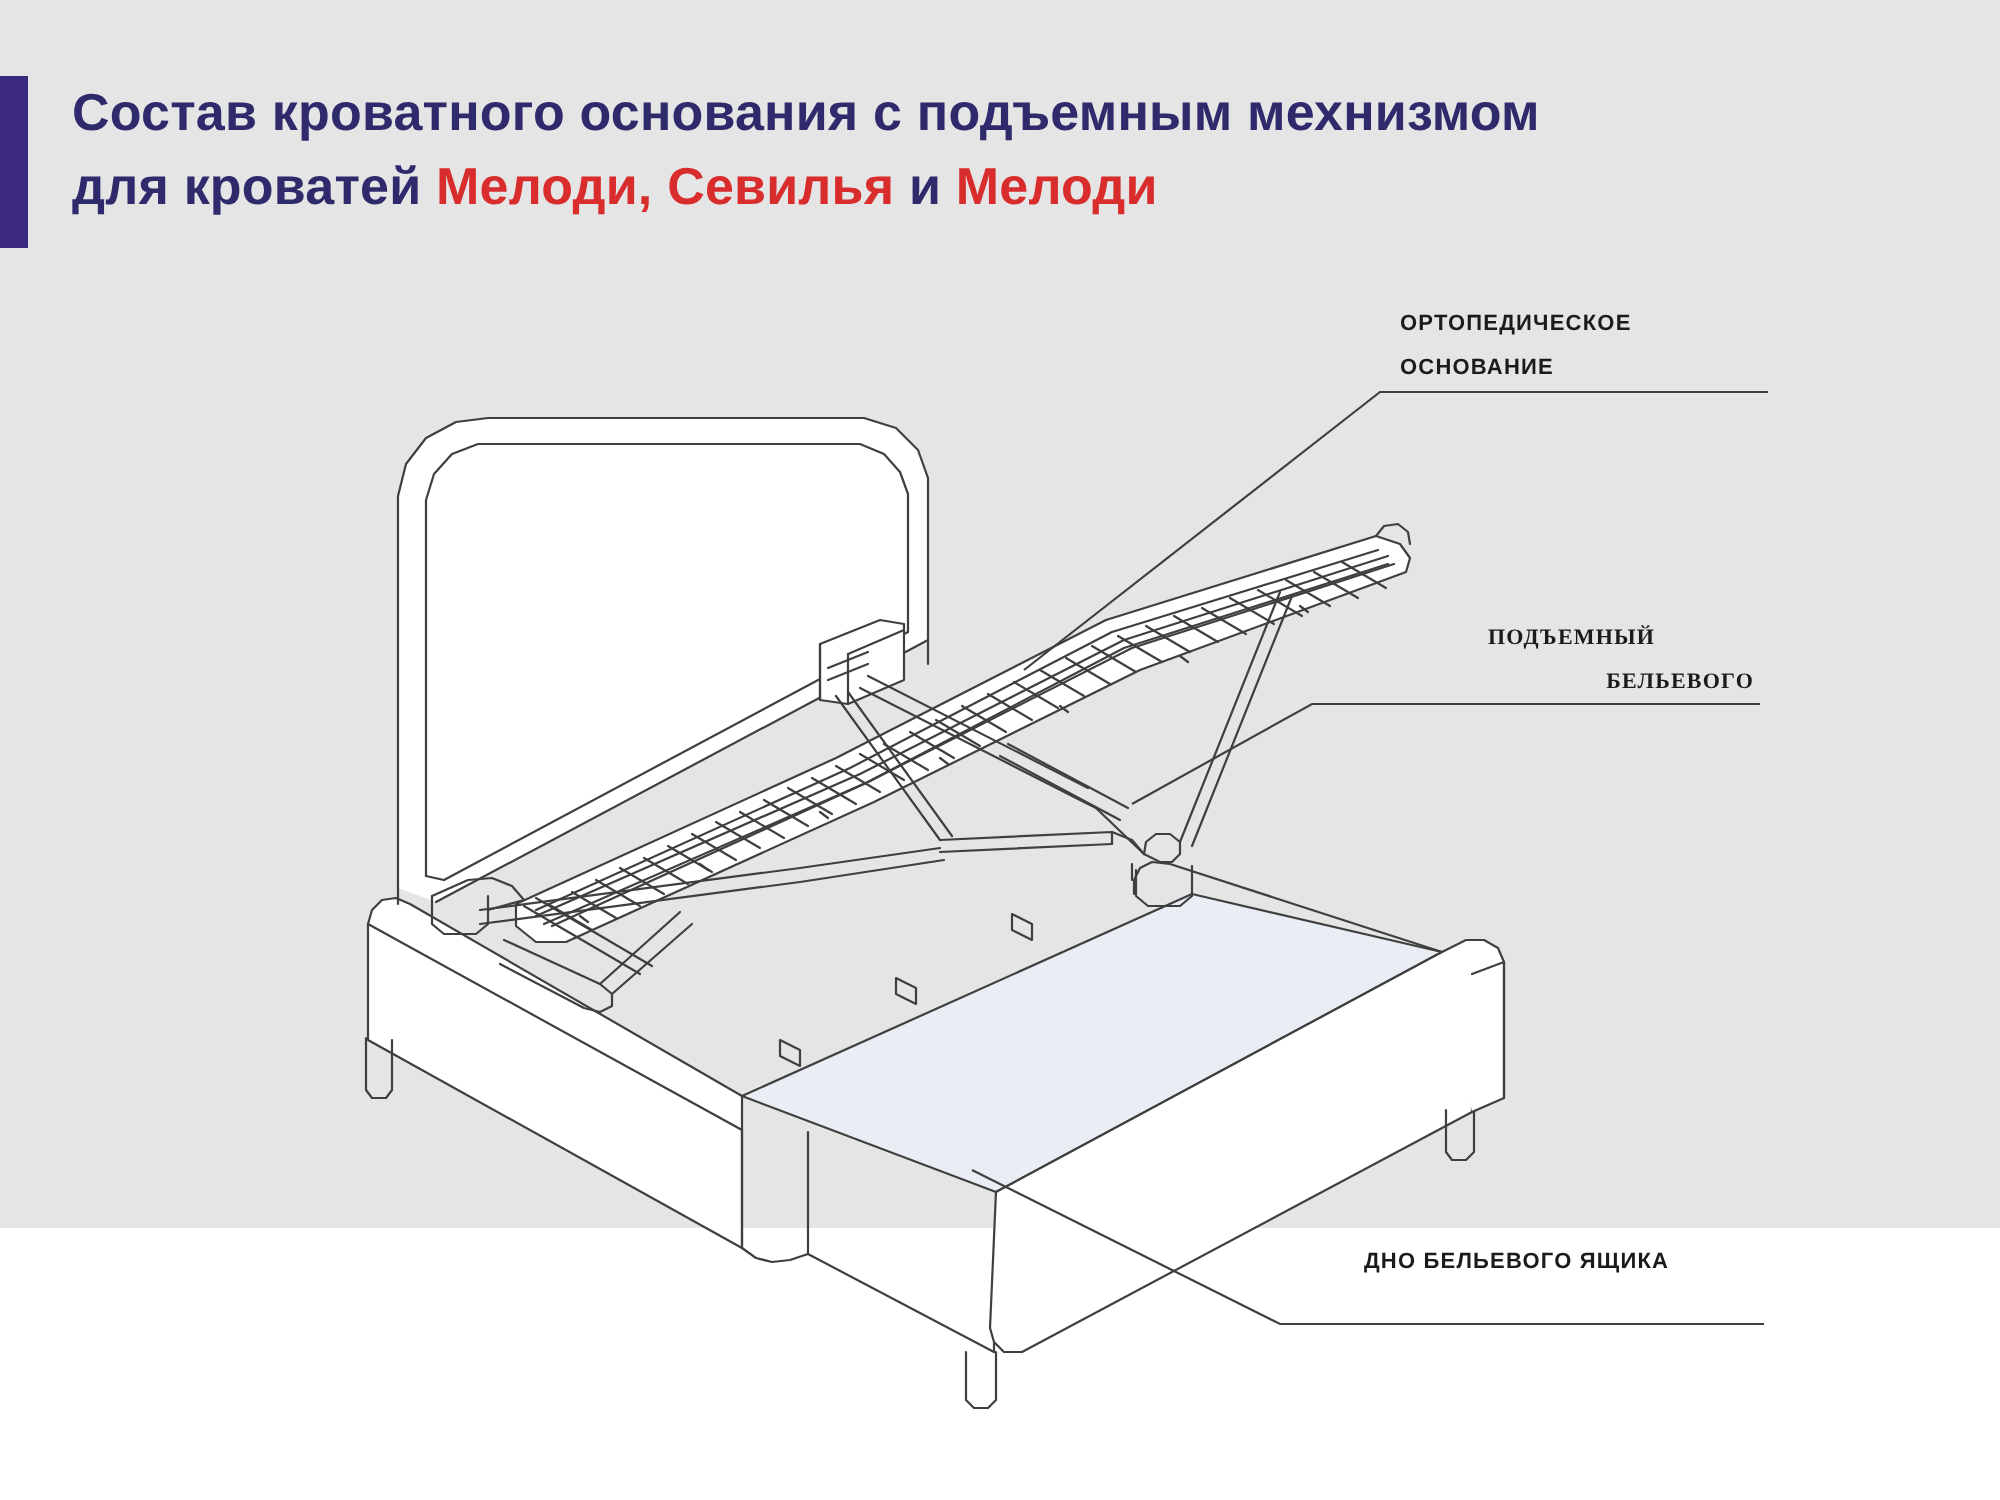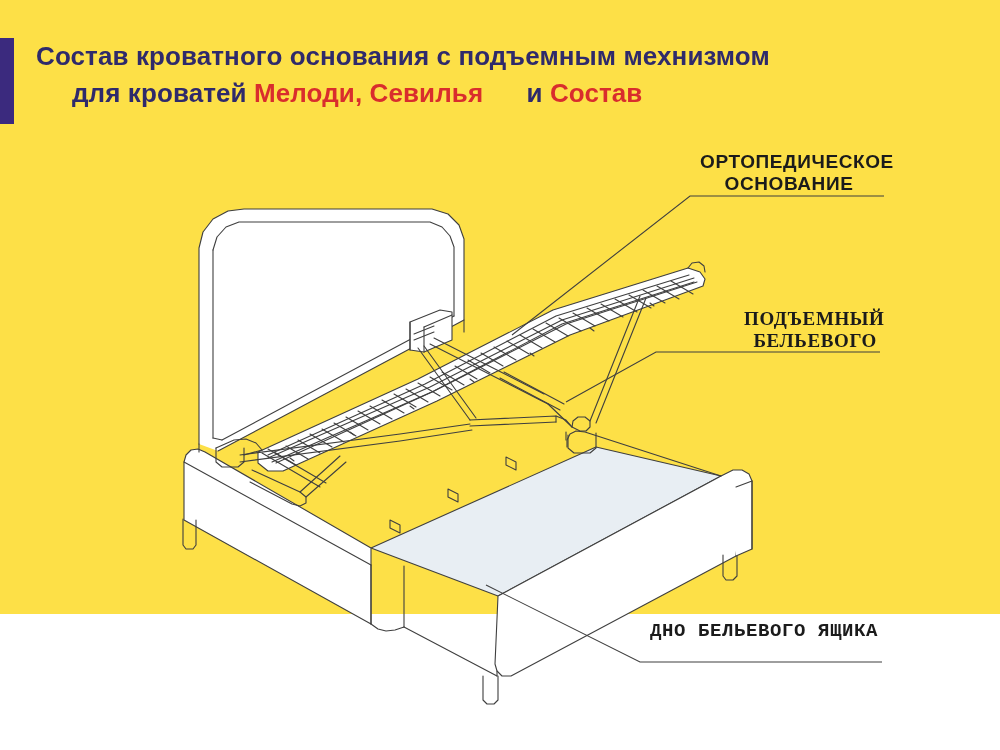--- a/index.html
+++ b/index.html
@@ -10,21 +10,21 @@
     width: 1000px;
     height: 750px;
     background: #ffffff;
     font-family: "Liberation Sans", sans-serif;
     overflow: hidden;
   }
   .page {
     position: relative;
     width: 1000px;
     height: 614px;
-    background: #fde047;
+    background: #e5e5e5;
   }
 
   
   .header {
     position: absolute;
     left: 0;
     top: 38px;
     width: 1000px;
     height: 86px;
   }
@@ -48,78 +48,76 @@
     color: #2f2a6b;
     line-height: 37px;
     letter-spacing: 0.1px;
     white-space: nowrap;
   }
   .title-line .red {
     color: #d92d2d;
   }
   .title-line .dark {
     color: #2f2a6b;
-    margin-left: 36px;
   }
 
   
   .drawing {
     position: absolute;
     left: 0;
     top: 0;
     width: 1000px;
     height: 750px;
   }
 
   
   .callout {
     position: absolute;
     color: #1b1b1b;
-    font-size: 19px;
+    font-size: 11px;
     font-weight: bold;
     letter-spacing: 0.6px;
     line-height: 22px;
     white-space: nowrap;
   }
   .callout .l2 { display: block; }
 
   #callout-ortho {
     left: 700px;
     top: 151px;
     text-align: left;
   }
-  #callout-ortho .l2 { text-align: center; width: 178px; }
+  #callout-ortho .l2 { text-align: left; width: 178px; }
 
   #callout-lift {
     left: 744px;
     top: 308px;
     text-align: left;
     font-family: Liberation Serif, serif;
   }
   #callout-lift .l2 { text-align: right; width: 133px; }
 
   #callout-bottom {
-    left: 650px;
+    left: 682px;
     top: 620px;
     text-align: left;
-    font-family: Liberation Mono, monospace;
   }
   #callout-bottom .l2 { text-align: right; width: 223px; }
 </style>
 </head>
 <body>
 
 <div class="page">
 
   <div class="header">
     <div class="accent-bar"></div>
     <div class="title-block">
       <div class="title-line">Состав кроватного основания с подъемным мехнизмом</div>
       <div class="title-line">
-        <span class="dark">для кроватей </span><span class="red">Мелоди,</span><span class="red"> Севилья</span><span class="dark"> и </span><span class="red">Состав</span>
+        <span class="dark">для кроватей </span><span class="red">Мелоди,</span><span class="red"> Севилья</span><span class="dark"> и </span><span class="red">Мелоди</span>
       </div>
     </div>
   </div>
 
   <svg class="drawing" viewBox="0 0 1000 750" xmlns="http://www.w3.org/2000/svg">
 
     <g fill="none" stroke="#3f3f3f" stroke-width="1.1" stroke-linejoin="round" stroke-linecap="round">
 
       <g>
         <polygon points="371,548 596,447 721,476 498,596" fill="#e8eef3" stroke="#3f3f3f" stroke-width="1.1"></polygon>

